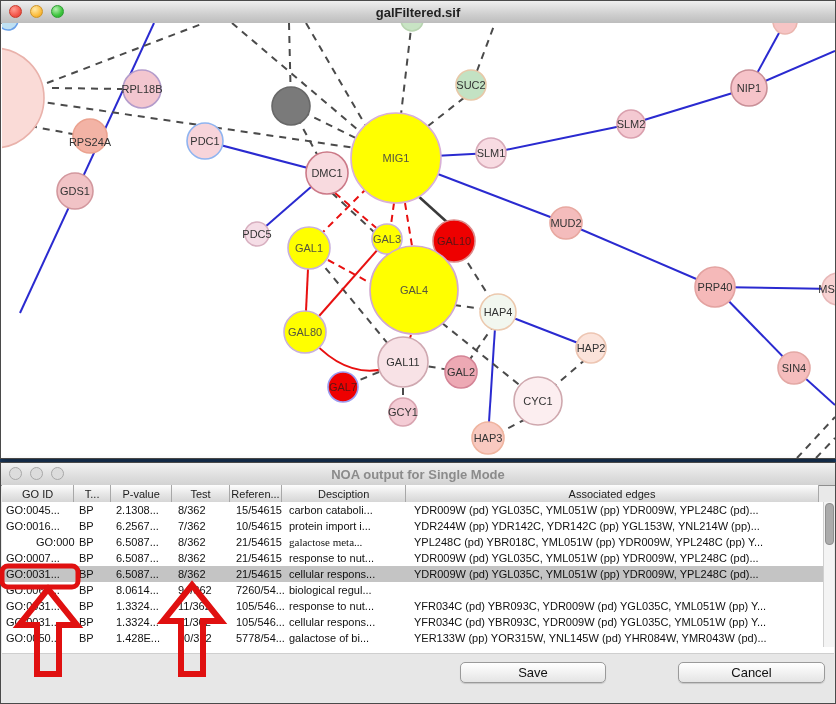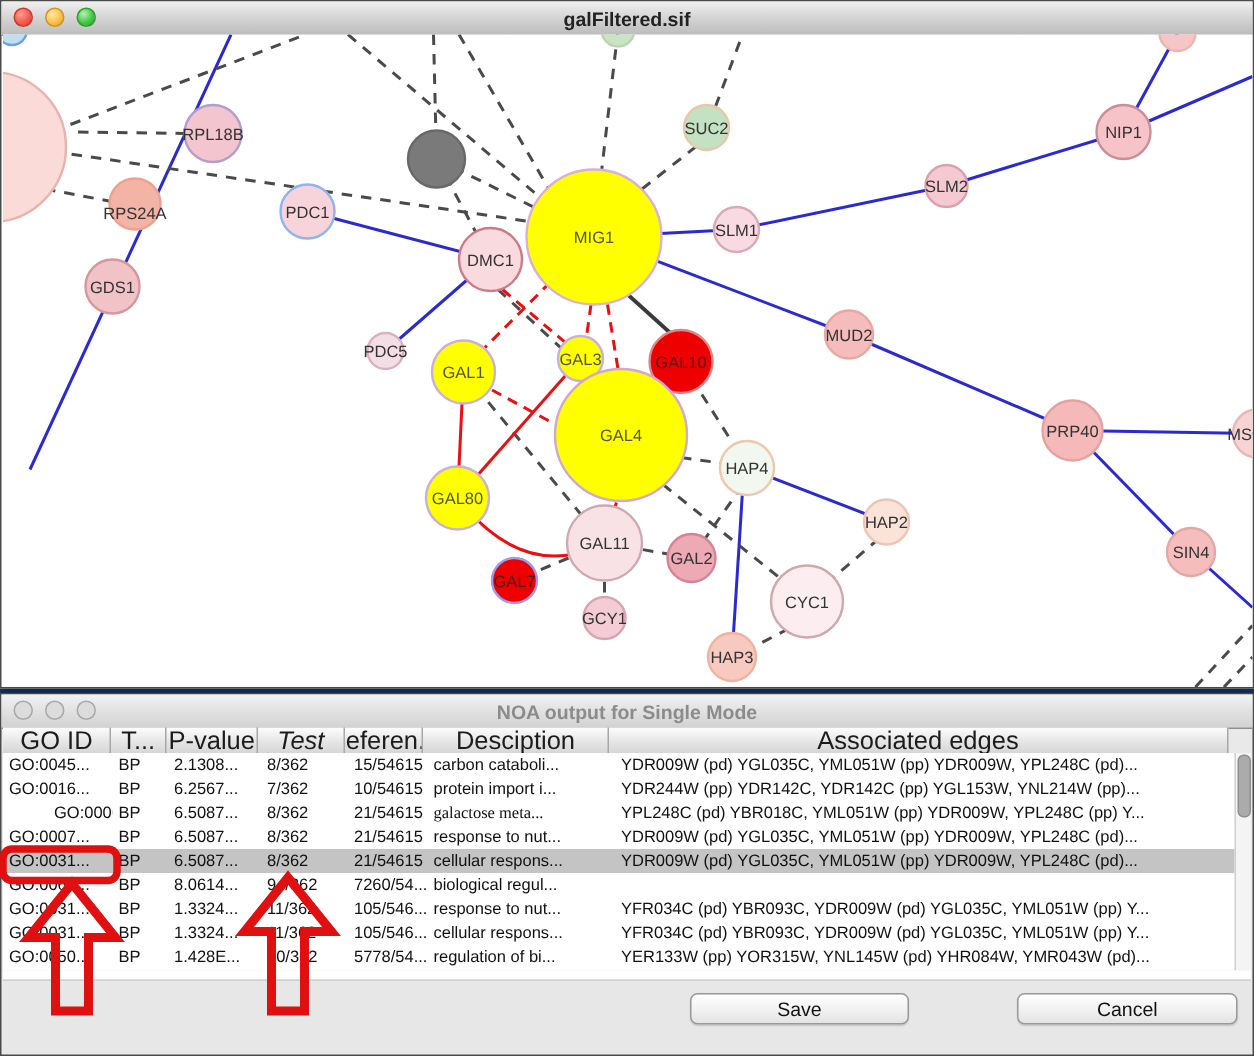--- a/index.html
+++ b/index.html
@@ -14,21 +14,21 @@
   .light{width:13px;height:13px;border-radius:50%;box-sizing:border-box;}
   .light.red{background:radial-gradient(circle at 35% 30%,#ff9d92,#f3564a 60%,#d23b2e);border:1px solid #c93a2c;}
   .light.yellow{background:radial-gradient(circle at 35% 30%,#ffe9a8,#fcbd3f 60%,#e09c1e);border:1px solid #cf9425;}
   .light.green{background:radial-gradient(circle at 35% 30%,#b6f0b0,#3ec43e 60%,#27a82c);border:1px solid #2d9e32;}
   .light.gray{background:#dcdcdc;border:1px solid #a8a8a8;}
   
   #graph-win{top:0;height:459px;}
   #net-canvas{position:absolute;left:1px;top:22px;width:833px;height:435px;background:#fff;}
   
   #noa-win{top:462px;height:242px;background:#e9e9e9;}
-  .thead{position:absolute;left:1px;right:16px;top:22px;height:17px;background:linear-gradient(#fdfdfd,#e6e6e6 55%,#d6d6d6);border-bottom:1px solid #9c9c9c;display:flex;font-size:17px;color:#1c1c1c;}
+  .thead{position:absolute;left:1px;right:16px;top:22px;height:17px;background:linear-gradient(#fdfdfd,#e6e6e6 55%,#d6d6d6);border-bottom:1px solid #9c9c9c;display:flex;font-size:11px;color:#1c1c1c;}
   .th{box-sizing:border-box;border-right:1px solid #a8a8a8;display:flex;align-items:center;justify-content:center;overflow:hidden;white-space:nowrap;}
   .tbody{position:absolute;left:1px;top:39px;width:825px;height:145px;background:#fff;overflow:hidden;}
   .trow{display:flex;height:16px;font-size:11px;color:#111;align-items:center;}
   .trow.selected{background:#c4c4c4;}
   .td{box-sizing:border-box;padding:0 3px 0 4px;overflow:hidden;white-space:nowrap;flex:none;}
   .tbl-scroll{position:absolute;right:1px;top:39px;width:10px;height:145px;background:#f4f4f4;border-left:1px solid #d0d0d0;}
   .thumb{position:absolute;left:1px;top:1px;width:7px;height:40px;border-radius:4px;background:#ababab;border:1px solid #8f8f8f;}
   .tbl-rest{position:absolute;left:1px;right:1px;top:184px;height:6px;background:#fff;}
   .footer{position:absolute;left:1px;right:1px;top:190px;bottom:1px;background:#e7e7e7;border-top:1px solid #cfcfcf;}
   .btn{position:absolute;top:8px;height:21px;box-sizing:border-box;border:1px solid #9a9a9a;border-radius:5px;background:linear-gradient(#ffffff,#f2f2f2 50%,#e4e4e4);font-size:13px;color:#111;display:flex;align-items:center;justify-content:center;box-shadow:0 1px 1px rgba(0,0,0,.15);}
@@ -240,21 +240,21 @@
         <div class="light gray"></div>
         <div class="light gray"></div>
         <div class="light gray"></div>
       </div>
       <span class="title">NOA output for Single Mode</span>
     </div>
     <div class="thead" id="thead">
         <div class="th" style="width: 73px;">GO ID</div>
         <div class="th" style="width: 37px;">T...</div>
         <div class="th" style="width: 62px;">P-value</div>
-        <div class="th" style="width: 58px; font-style: italic;">Test</div>
+        <div class="th" style="width: 58px;">Test</div>
         <div class="th" style="width: 53px;">Referen...</div>
         <div class="th" style="width: 125px;">Desciption</div>
         <div class="th" style="width: 417px;">Associated edges</div>
       </div>
     <div class="tbody" id="tbody">
         <div class="trow">
           <div class="td" style="width: 73px;">GO:0045...</div>
           <div class="td" style="width: 37px;">BP</div>
           <div class="td" style="width: 62px;">2.1308...</div>
           <div class="td" style="width: 58px;">8/362</div>
@@ -323,21 +323,21 @@
           <div class="td" style="width: 53px;">105/546...</div>
           <div class="td" style="width: 125px;">cellular respons...</div>
           <div class="td" style="width: 417px;">YFR034C (pd) YBR093C, YDR009W (pd) YGL035C, YML051W (pp) Y...</div>
         </div>
         <div class="trow">
           <div class="td" style="width: 73px;">GO:0050...</div>
           <div class="td" style="width: 37px;">BP</div>
           <div class="td" style="width: 62px;">1.428E...</div>
           <div class="td" style="width: 58px;">80/362</div>
           <div class="td" style="width: 53px;">5778/54...</div>
-          <div class="td" style="width: 125px;">regulation of bi...</div>
+          <div class="td" style="width: 125px;">galactose of bi...</div>
           <div class="td" style="width: 417px;">YER133W (pp) YOR315W, YNL145W (pd) YHR084W, YMR043W (pd)...</div>
         </div>
       </div>
     <div class="tbl-scroll">
       <div class="thumb"></div>
     </div>
     <div class="tbl-rest"></div>
     <div class="footer">
       <div class="btn" id="cancel-btn">Cancel</div>
       <div class="btn" id="save-btn">Save</div>

